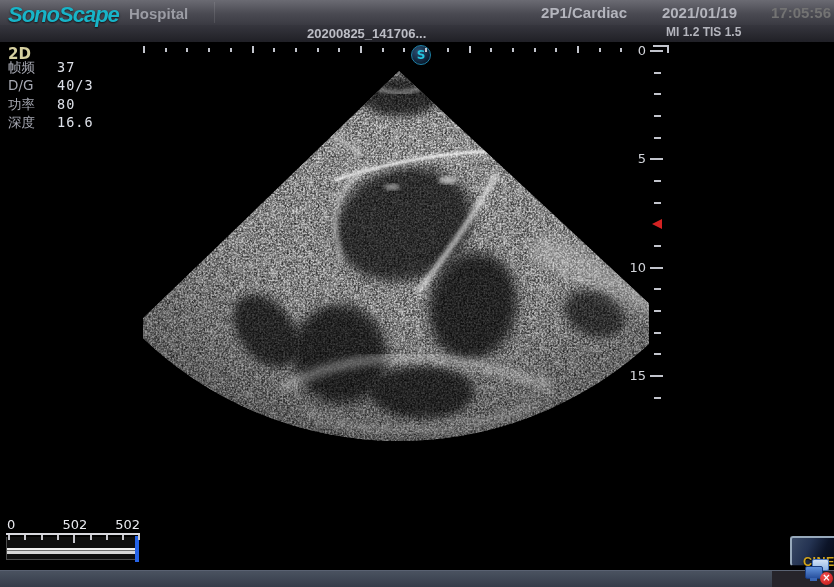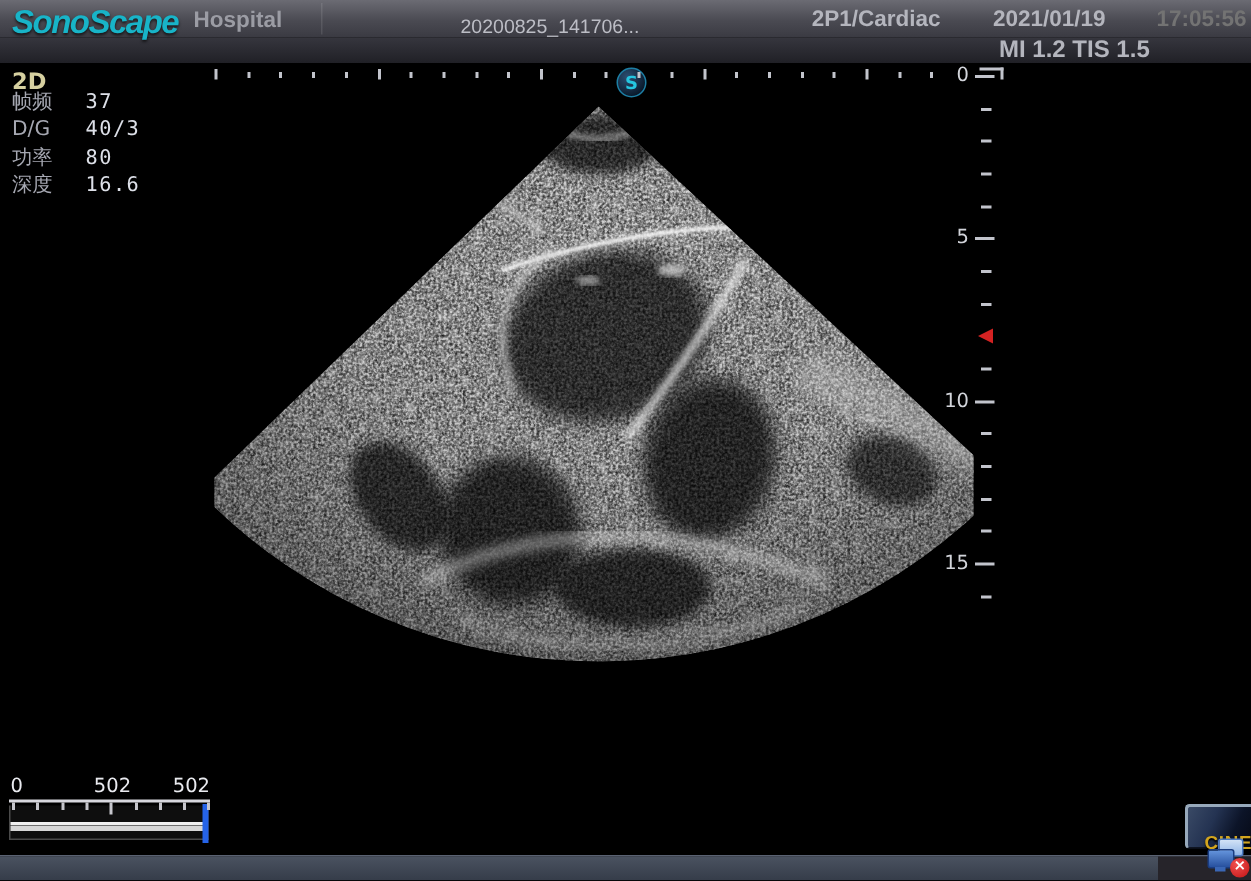--- a/index.html
+++ b/index.html
@@ -10,22 +10,22 @@
   .row1{position:absolute;left:0;top:0;width:834px;height:25px;
         background:linear-gradient(#6b6b73,#4a4a52 55%,#3a3a42);}
   .row2{position:absolute;left:0;top:25px;width:834px;height:17px;
         background:linear-gradient(#36363e,#202026);border-bottom:2px solid #000;}
   .logo{position:absolute;left:8px;top:2px;font-size:22px;font-weight:bold;font-style:italic;
         color:var(--teal);letter-spacing:-1px;text-shadow:0 1px 2px rgba(0,0,0,.7);}
   .hospital{position:absolute;left:129px;top:5px;font-size:15px;font-weight:bold;color:#9b9ca4;}
   .preset{position:absolute;right:207px;top:4px;font-size:15px;font-weight:bold;color:#b4b5bd;}
   .date{position:absolute;right:97px;top:4px;font-size:15px;font-weight:bold;color:#b4b5bd;}
   .time{position:absolute;right:3px;top:4px;font-size:15px;font-weight:bold;color:#737373;}
-  .examid{position:absolute;left:307px;top:10px;font-size:13px;font-weight:normal;color:#bcbdc5;text-align:center;}
-  .mitis{position:absolute;left:666px;top:25px;font-size:16px;font-weight:bold;color:#b4b5bd;text-align:center;}
+  .examid{position:absolute;left:307px;top:26px;font-size:13px;font-weight:bold;color:#bcbdc5;text-align:center;}
+  .mitis{position:absolute;left:666px;top:25px;font-size:12px;font-weight:bold;color:#b4b5bd;text-align:center;}
   .hdr-div{position:absolute;left:214px;top:2px;width:1px;height:21px;background:rgba(255,255,255,.10);}
 
   
   .mode{position:absolute;left:8px;top:45px;font-size:15px;font-weight:bold;color:var(--mode-yellow);
         font-family:"DejaVu Sans",sans-serif;}
   #plist{position:absolute;left:8px;top:58px;width:120px;font-family:"DejaVu Sans",sans-serif;}
   .prow{height:18.4px;line-height:18.4px;white-space:nowrap;}
   .plabel{display:inline-block;width:49px;font-size:13.5px;color:#a6a8b2;}
   .pvalue{font-size:13.5px;color:#dde0e8;letter-spacing:1px;font-family:"DejaVu Sans Mono",monospace;}
 

